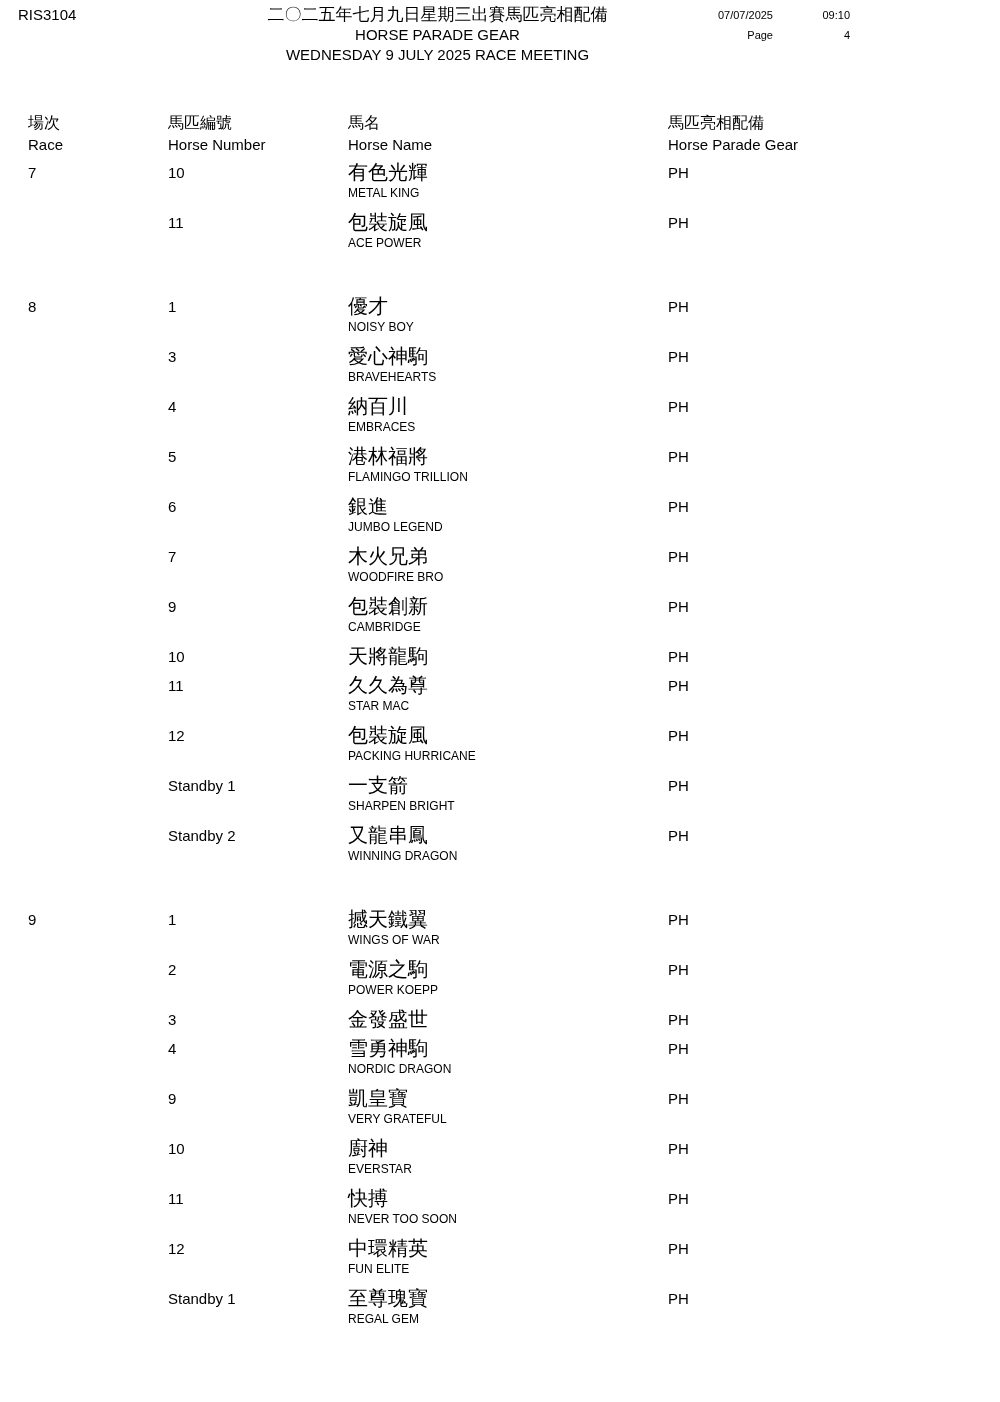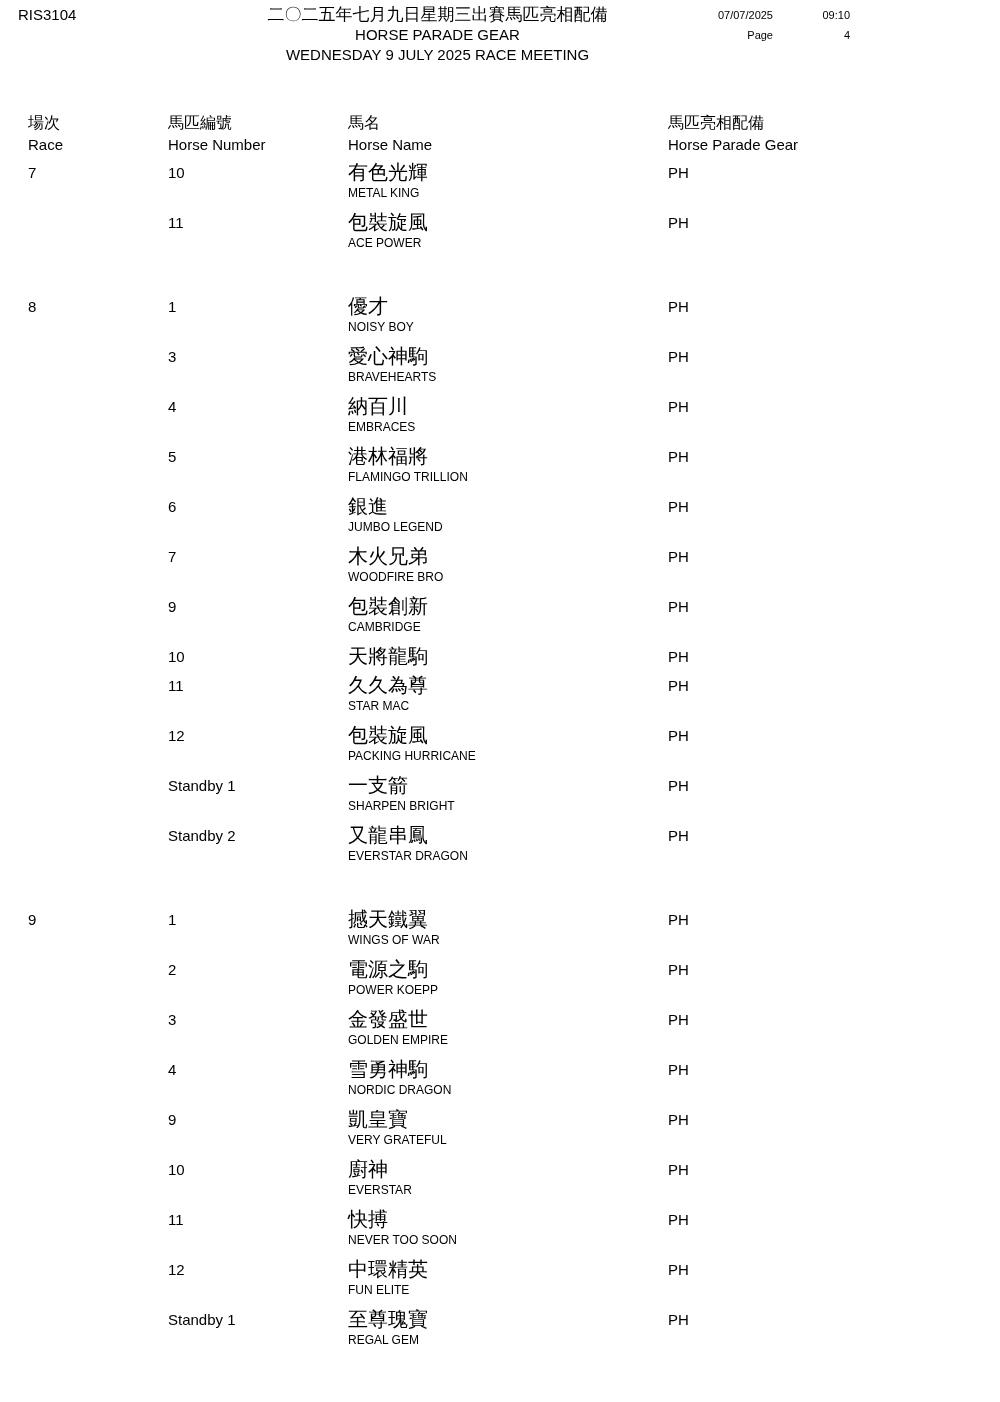--- a/index.html
+++ b/index.html
@@ -258,21 +258,21 @@
       <div class="name-zh">一支箭</div>
       <div class="name-en">SHARPEN BRIGHT</div>
     </div>
     <div class="cell gear-cell">PH</div>
   </div>
           <div class="grid-row entry">
     <div class="cell race-cell"></div>
     <div class="cell number-cell">Standby 2</div>
     <div class="cell name-cell">
       <div class="name-zh">又龍串鳳</div>
-      <div class="name-en">EVERSTAR DRAGON</div>
+      <div class="name-en">WINNING DRAGON</div>
     </div>
     <div class="cell gear-cell">PH</div>
   </div>
         </div>
         <div class="race-section">
           <div class="grid-row entry">
     <div class="cell race-cell">9</div>
     <div class="cell number-cell">1</div>
     <div class="cell name-cell">
       <div class="name-zh">撼天鐵翼</div>
@@ -287,21 +287,20 @@
       <div class="name-zh">電源之駒</div>
       <div class="name-en">POWER KOEPP</div>
     </div>
     <div class="cell gear-cell">PH</div>
   </div>
           <div class="grid-row entry">
     <div class="cell race-cell"></div>
     <div class="cell number-cell">3</div>
     <div class="cell name-cell">
       <div class="name-zh">金發盛世</div>
-      <div class="name-en">GOLDEN EMPIRE</div>
     </div>
     <div class="cell gear-cell">PH</div>
   </div>
           <div class="grid-row entry">
     <div class="cell race-cell"></div>
     <div class="cell number-cell">4</div>
     <div class="cell name-cell">
       <div class="name-zh">雪勇神駒</div>
       <div class="name-en">NORDIC DRAGON</div>
     </div>

